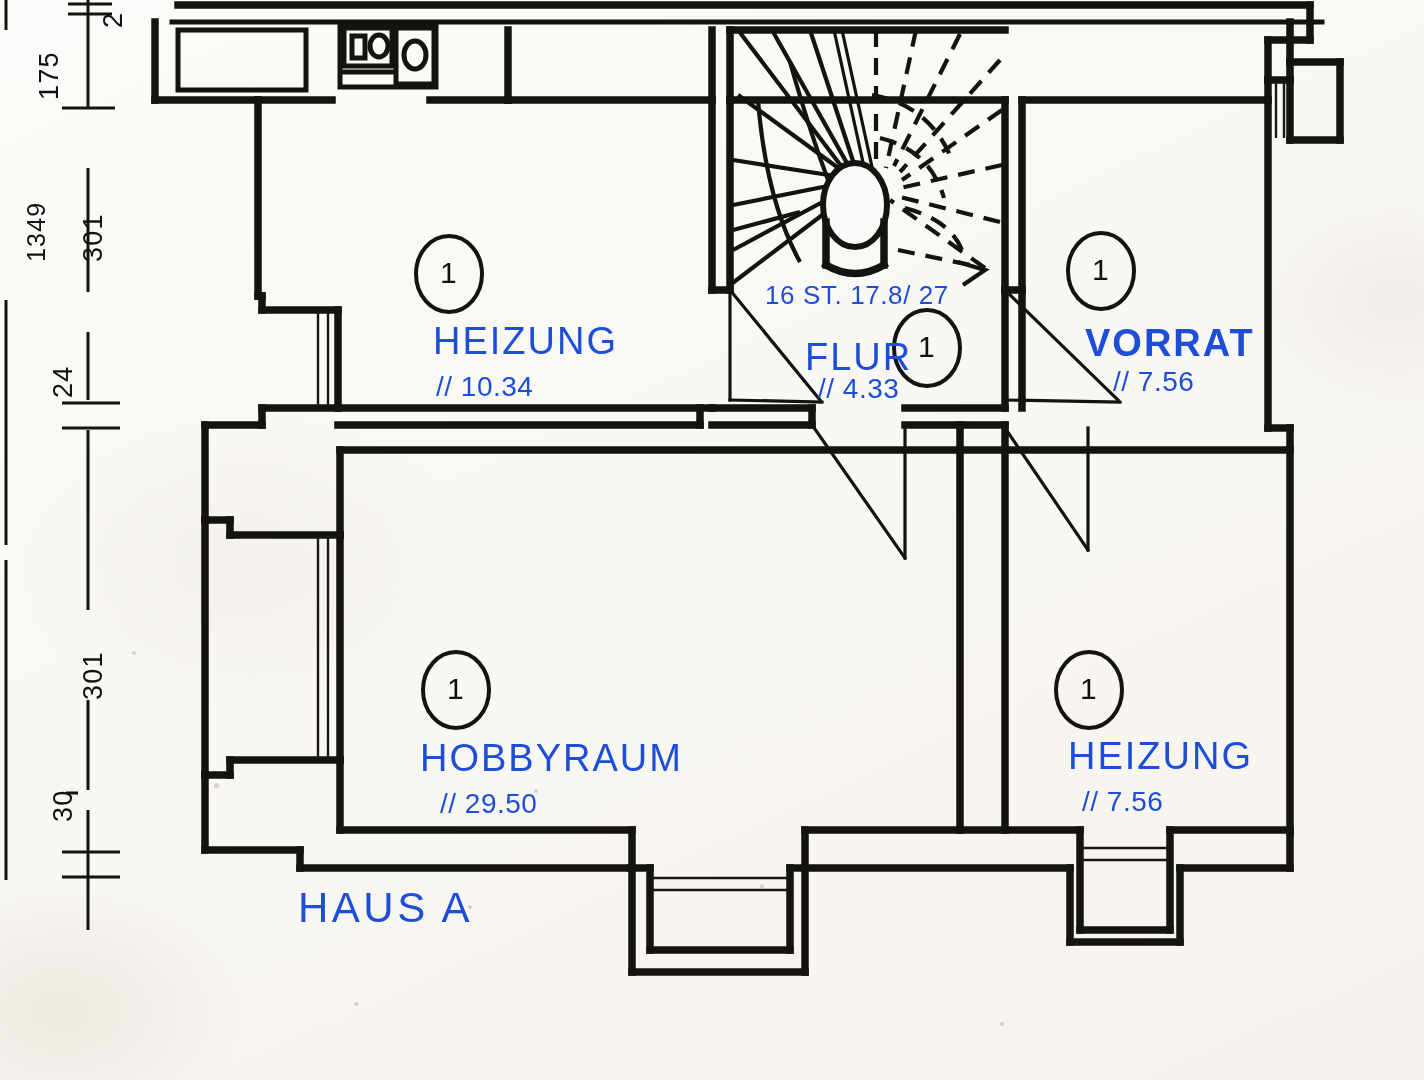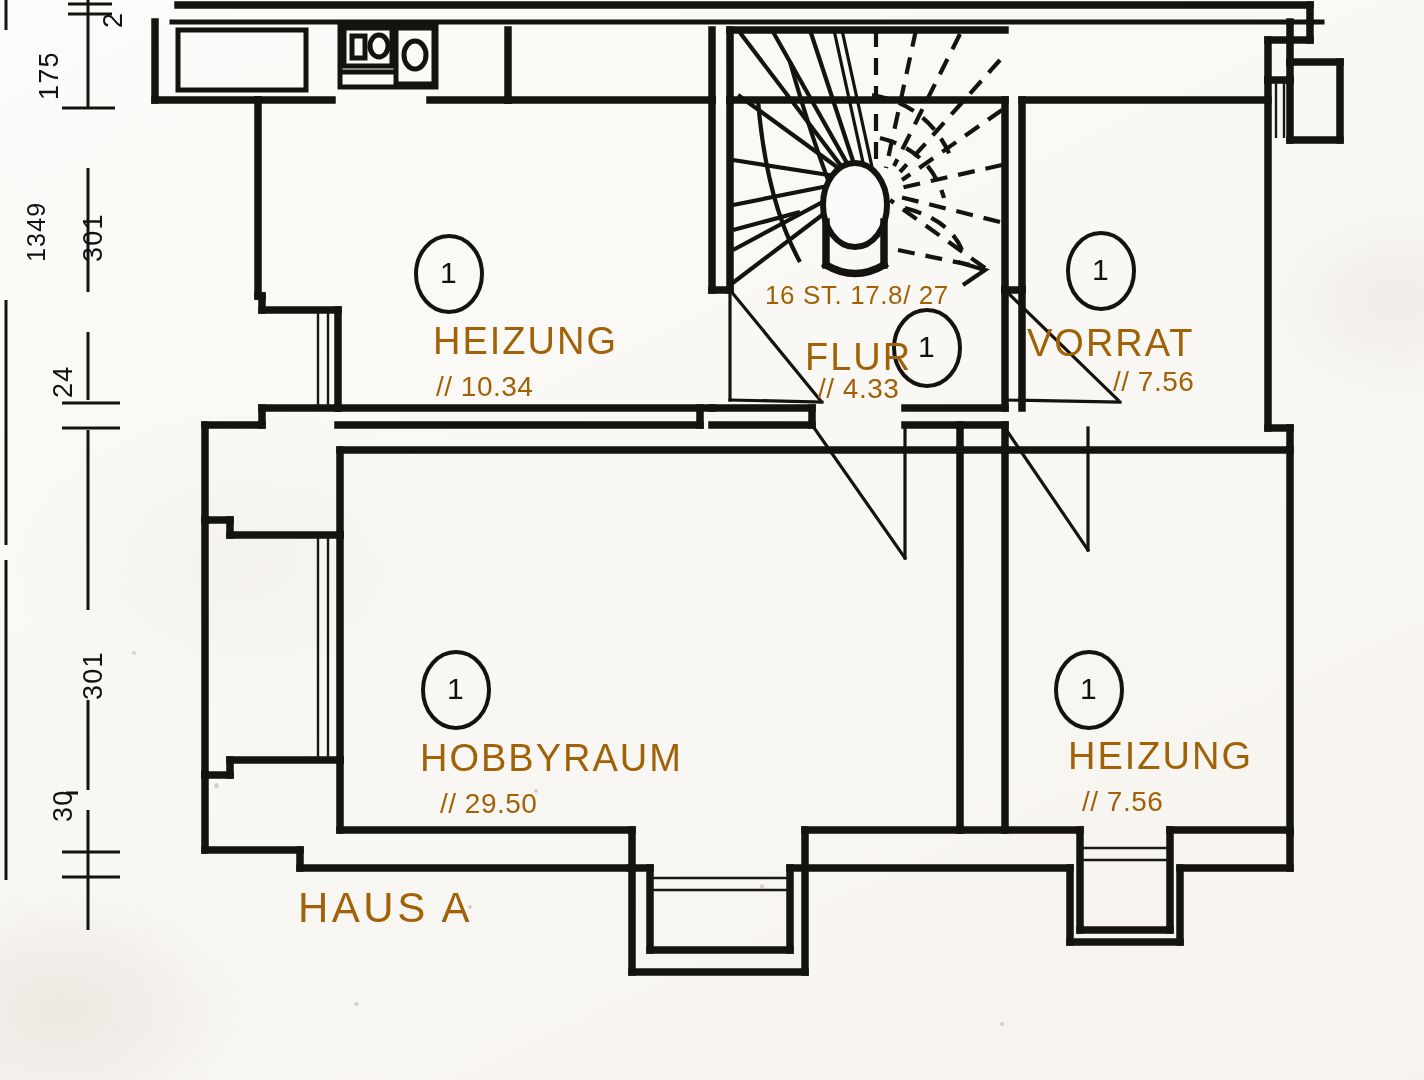--- a/index.html
+++ b/index.html
@@ -40,21 +40,21 @@
   .speck {
     position: absolute;
     background: #b9b2a6;
     border-radius: 50%;
     pointer-events: none;
     opacity: .55;
   }
   
   .lbl {
     position: absolute;
-    color: #a16207;
+    color: #1d4ed8;
     font-family: "Liberation Sans", sans-serif;
     white-space: nowrap;
     user-select: none;
   }
   .room-name {
     font-size: 38px;
     letter-spacing: 2.0px;
     font-weight: 400;
   }
   .room-area {
@@ -391,21 +391,21 @@
   <div class="marker-num" style="left:1080px; top:672px;">1</div>
 
   <div class="lbl room-name" style="left:433px; top:320px;">HEIZUNG</div>
   <div class="lbl room-area" style="left:436px; top:360px;">// 10.34</div>
 
   <div class="lbl stair-note" style="left:765px; top:280px;">16 ST. 17.8/ 27</div>
 
   <div class="lbl room-name" style="left:805px; top:336px;">FLUR</div>
   <div class="lbl room-area" style="left:818px; top:362px;">// 4.33</div>
 
-  <div class="lbl room-name" style="left:1027px; top:322px;">VORRAT</div>
+  <div class="lbl room-name" style="left:1085px; top:322px;font-weight:bold;">VORRAT</div>
   <div class="lbl room-area" style="left:1113px; top:355px;">// 7.56</div>
 
   <div class="lbl room-name" style="left:420px; top:737px;">HOBBYRAUM</div>
   <div class="lbl room-area" style="left:440px; top:777px;">// 29.50</div>
 
   <div class="lbl room-name" style="left:1068px; top:735px;">HEIZUNG</div>
   <div class="lbl room-area" style="left:1082px; top:775px;">// 7.56</div>
 
   <div class="lbl house-label" style="left:298px; top:884px;">HAUS A</div>
 

